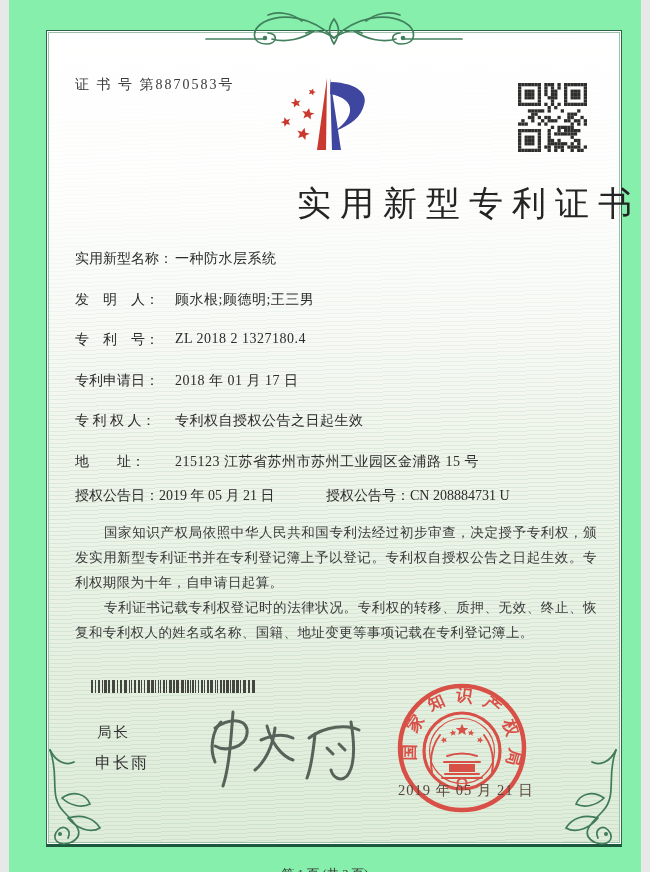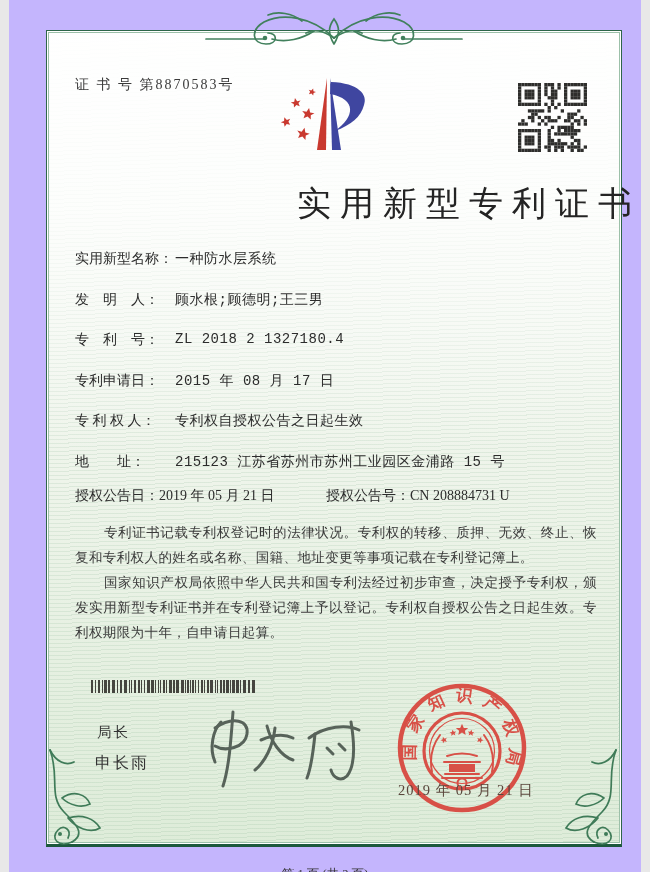--- a/index.html
+++ b/index.html
@@ -1,17 +1,17 @@
 <!DOCTYPE html>
 <html><head>
 <meta charset="utf-8">
 <style>
   html,body{margin:0;padding:0;background:#e8e8e8;}
   .page{
-    position:relative;width:632px;height:872px;background:#c4b5fd;
+    position:relative;width:632px;height:872px;background:#86efac;
     font-family:"Liberation Serif","DejaVu Serif",serif;color:#2c2c2c;
     overflow:hidden;margin:0 auto;
   }
   
   .frame-outer{
     position:absolute;left:37px;top:30px;width:574px;height:813px;
     border:1.5px solid #2e6549;border-bottom:3px solid #1c583c;
     box-shadow: inset 0 0 0 1px #ffffff, inset 0 0 0 2px #9cc0a9;
     background:
       linear-gradient(180deg, rgba(255,255,255,.96) 0%, rgba(255,255,255,.8) 22%, rgba(255,255,255,0) 52%),
@@ -24,21 +24,21 @@
   .logo{position:absolute;left:262px;top:72px;}
   .qr{position:absolute;left:509px;top:83px;width:69px;height:69px;}
   .title{
     position:absolute;left:0;top:181px;width:100%;text-align:right;
     font-size:34px;letter-spacing:9px;text-indent:9px;font-weight:500;color:#242424;
   }
   
   .fields{position:absolute;left:66px;top:250px;width:520px;font-size:14px;}
   .field-row{display:flex;height:40.5px;align-items:flex-start;white-space:nowrap;}
   .field-label{display:inline-block;width:100px;flex:0 0 100px;color:#2c2c2c;}
-  .field-value{color:#2c2c2c;letter-spacing:.5px;font-family:Liberation Mono, monospace;}
+  .field-value{color:#2c2c2c;letter-spacing:.5px;}
   .grant-row{position:absolute;top:487px;left:0;width:650px;font-size:14px;white-space:nowrap;}
   .grant-a{position:absolute;left:66px;}
   .grant-b{position:absolute;left:317px;}
   
   .body-text{position:absolute;left:66px;top:520px;width:522px;font-size:13.5px;
     line-height:25px;text-align:justify;color:#3a3a3a;letter-spacing:.4px;}
   .body-text p{margin:0;text-indent:29px;}
   
   .barcode{position:absolute;left:82px;top:679px;width:166px;height:13px;}
   
@@ -332,21 +332,21 @@
       <div class="field-row">
         <span class="field-label">发　明　人：</span>
         <span class="field-value">顾水根;顾德明;王三男</span>
       </div>
       <div class="field-row">
         <span class="field-label">专　利　号：</span>
         <span class="field-value">ZL 2018 2 1327180.4</span>
       </div>
       <div class="field-row">
         <span class="field-label">专利申请日：</span>
-        <span class="field-value">2015 年 08 月 17 日</span>
+        <span class="field-value">2018 年 01 月 17 日</span>
       </div>
       <div class="field-row">
         <span class="field-label">专 利 权 人：</span>
         <span class="field-value">专利权自授权公告之日起生效</span>
       </div>
       <div class="field-row">
         <span class="field-label">地　　址：</span>
         <span class="field-value">215123 江苏省苏州市苏州工业园区金浦路 15 号</span>
       </div>
     </div>
@@ -354,22 +354,22 @@
   <div class="grant-row">
     <span class="grant-a">
       <span>授权公告日：</span><span>2019 年 05 月 21 日</span>
     </span>
     <span class="grant-b">
       <span>授权公告号：</span><span>CN 208884731 U</span>
     </span>
   </div>
 
   <div class="body-text">
+    <p>国家知识产权局依照中华人民共和国专利法经过初步审查，决定授予专利权，颁发实用新型专利证书并在专利登记簿上予以登记。专利权自授权公告之日起生效。专利权期限为十年，自申请日起算。</p>
     <p>专利证书记载专利权登记时的法律状况。专利权的转移、质押、无效、终止、恢复和专利权人的姓名或名称、国籍、地址变更等事项记载在专利登记簿上。</p>
-    <p>国家知识产权局依照中华人民共和国专利法经过初步审查，决定授予专利权，颁发实用新型专利证书并在专利登记簿上予以登记。专利权自授权公告之日起生效。专利权期限为十年，自申请日起算。</p>
   </div>
 
   <div class="barcode" id="barcode"><svg width="166" height="13" viewBox="0 0 166 13">
         <rect x="0" y="0" width="2" height="13" fill="#45453f"></rect>
         <rect x="4" y="0" width="1" height="13" fill="#45453f"></rect>
         <rect x="7" y="0" width="2" height="13" fill="#45453f"></rect>
         <rect x="11" y="0" width="1" height="13" fill="#45453f"></rect>
         <rect x="13" y="0" width="3" height="13" fill="#45453f"></rect>
         <rect x="17" y="0" width="2" height="13" fill="#45453f"></rect>
         <rect x="21" y="0" width="3" height="13" fill="#45453f"></rect>

